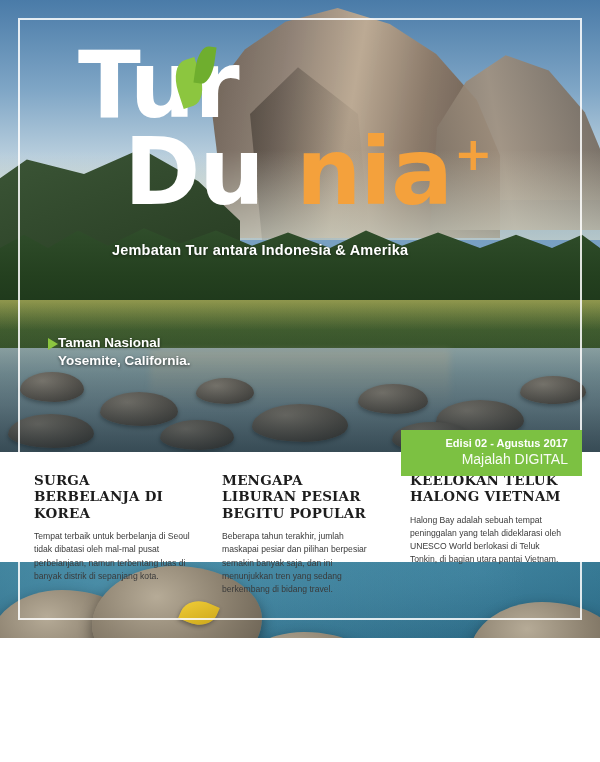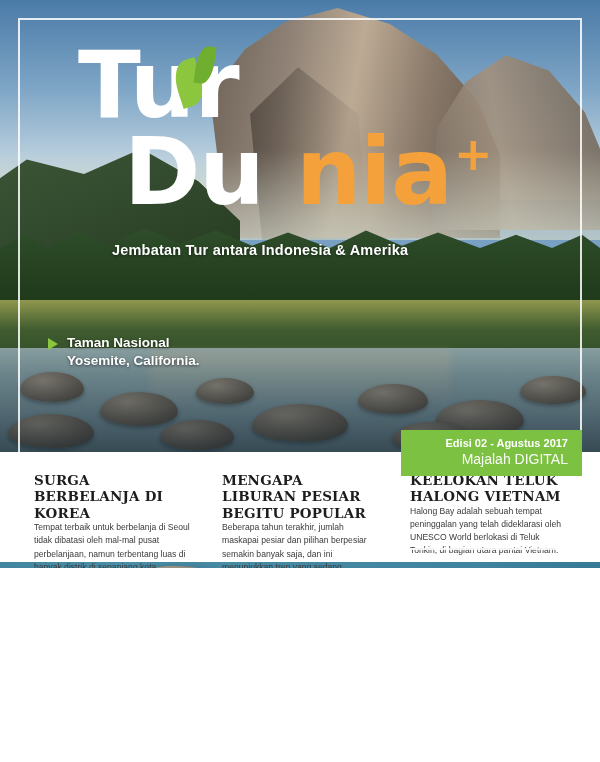--- a/index.html
+++ b/index.html
@@ -5,21 +5,21 @@
   * { box-sizing: border-box; margin: 0; padding: 0; }
   html, body {
     width: 600px; height: 762px;
     background: #ffffff;
     font-family: "Liberation Sans", sans-serif;
     overflow: hidden;
   }
 
   .cover {
     position: relative;
-    width: 600px; height: 568px;
+    width: 600px; height: 638px;
     background: #ffffff;
     overflow: hidden;
   }
 
   
   .hero {
     position: absolute;
     left: 0; top: 0;
     width: 600px; height: 452px;
     overflow: hidden;
@@ -159,21 +159,20 @@
     letter-spacing:.2px;
     text-shadow: 0 1px 3px rgba(0,0,0,.5);
   }
 
   
   .loc {
     position:absolute;
     left:48px; top:334px;
     z-index:8;
     display:flex;
-    gap:9px;
     align-items:flex-start;
   }
   .loc-arrow {
     width:0; height:0;
     border-top:6px solid transparent;
     border-bottom:6px solid transparent;
     border-left:10px solid #8cc63f;
     margin-top:4px;
   }
   .loc-text {
@@ -213,21 +212,21 @@
     width:33.333%;
   }
   .col + .col { border-left:0; }
   .col h3 {
     font-family:"DejaVu Serif", serif;
     font-size:13.5px;
     font-weight:700;
     color:#1d1d1d;
     line-height:1.22;
     letter-spacing:.2px;
-    margin-bottom:0;
+    margin-bottom:9px;
     text-transform: uppercase;
   }
   .col p {
     font-size:8.6px;
     line-height:1.52;
     color:#3a3a3a;
   }
 
   
   .bottom {

